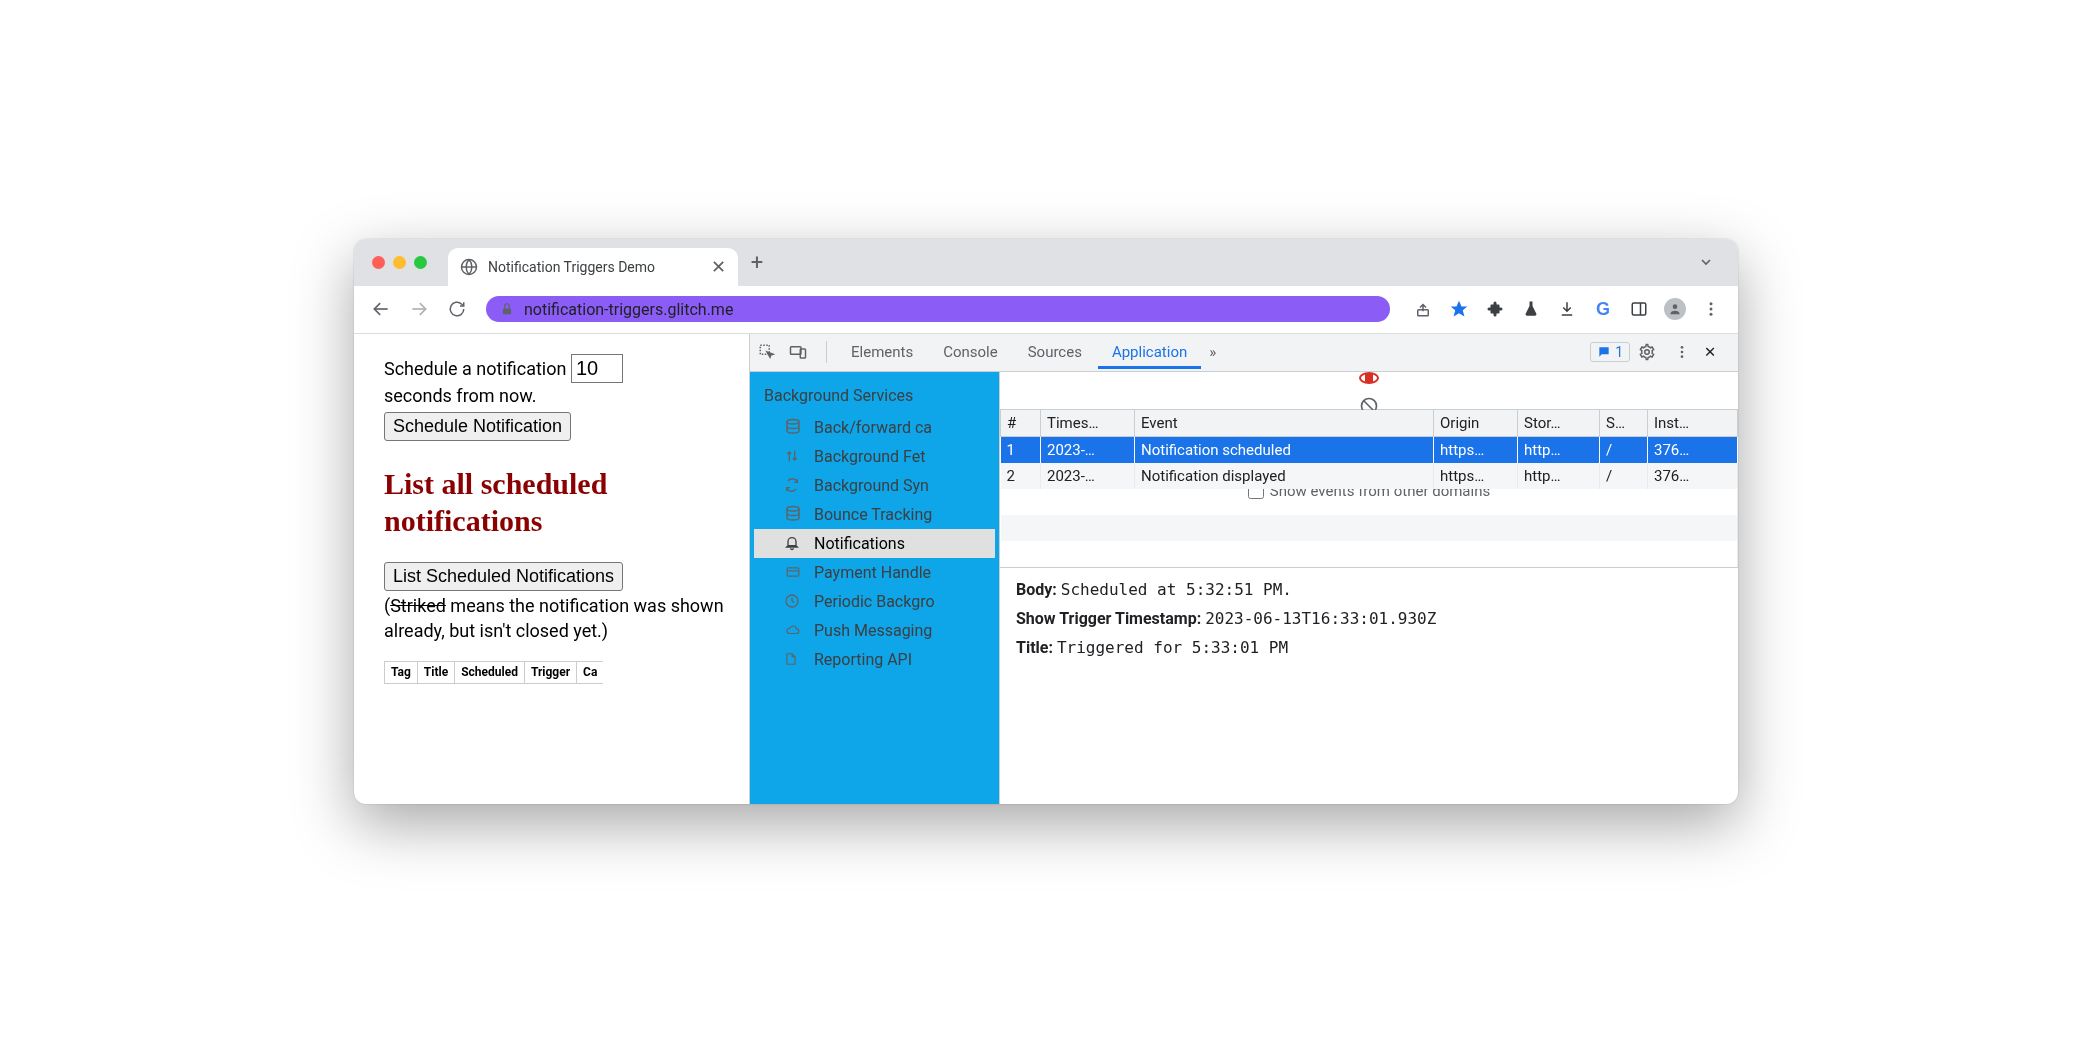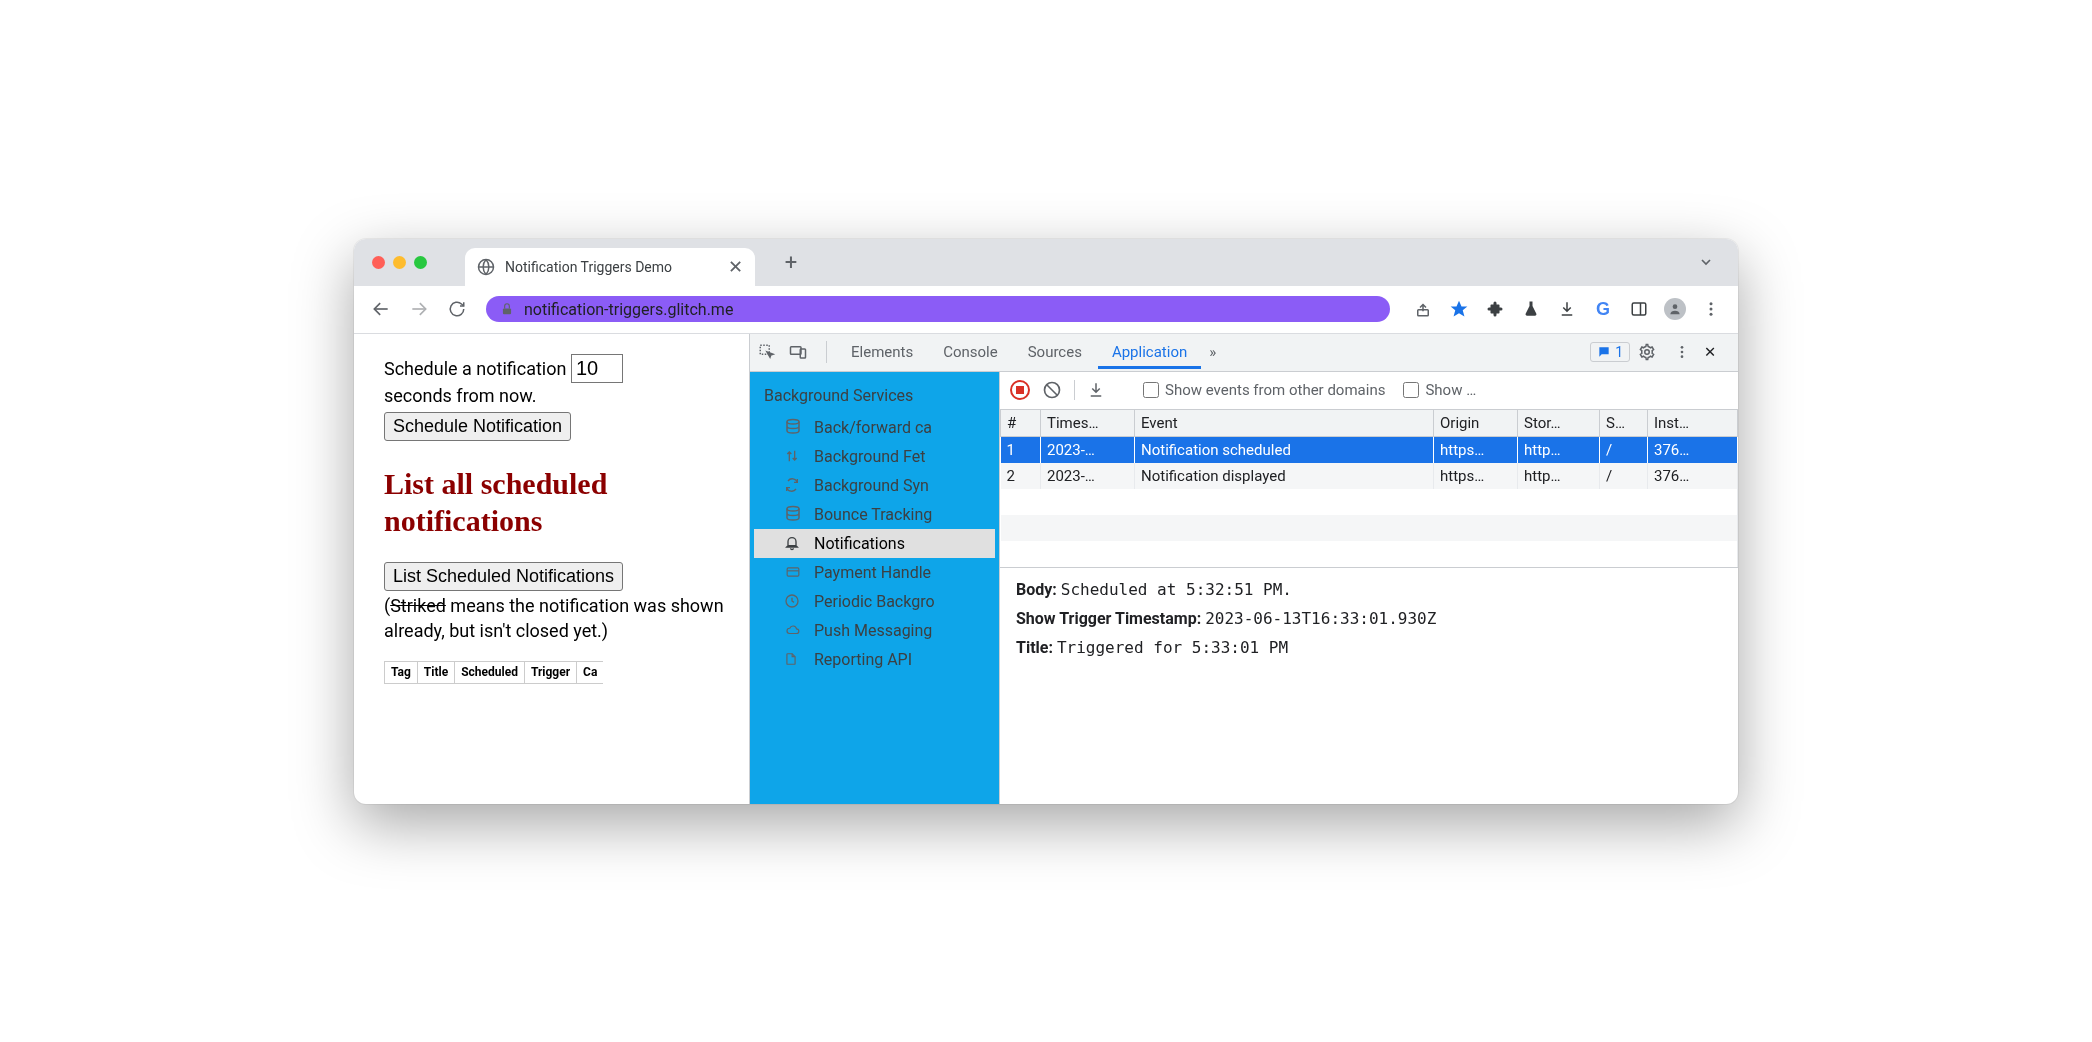--- a/index.html
+++ b/index.html
@@ -21,21 +21,21 @@
     display: flex;
     flex-direction: column;
   }
   
   .tabstrip {
     background: #dfe1e5;
     height: 47px;
     display: flex;
     align-items: center;
     padding: 0 12px;
-    gap: 20px;
+    gap: 3px;
     position: relative;
   }
   .traffic { display: flex; gap: 8px; margin-left: 6px; margin-right: 18px;}
   .traffic .dot { width: 13px; height: 13px; border-radius: 50%; }
   .dot.red { background: #ff5f57; }
   .dot.yellow { background: #febc2e; }
   .dot.green { background: #28c840; }
   .tab {
     background: #fff;
     border-radius: 10px 10px 0 0;
@@ -195,20 +195,21 @@
   .ev-toolbar {
     height: 38px;
     border-bottom:1px solid #cacdd1;
     display:flex;
     align-items:center;
     padding:0 10px;
     gap:12px;
     color:#5f6368;
     font-size:15px;
     background:#fff;
+    flex-direction:column;
   }
   .ev-toolbar .rec {
     width:20px; height:20px; border-radius:50%; border:2px solid #d93025;
     display:flex;align-items:center;justify-content:center;
   }
   .ev-toolbar .rec .sq { width:8px; height:8px; background:#d93025;}
   .ev-toolbar .sep2 { width:1px; height:20px; background:#cacdd1;}
   .cb { display:flex; align-items:center; gap:6px; white-space:nowrap;}
   .cb input { width:16px; height:16px;}
   

